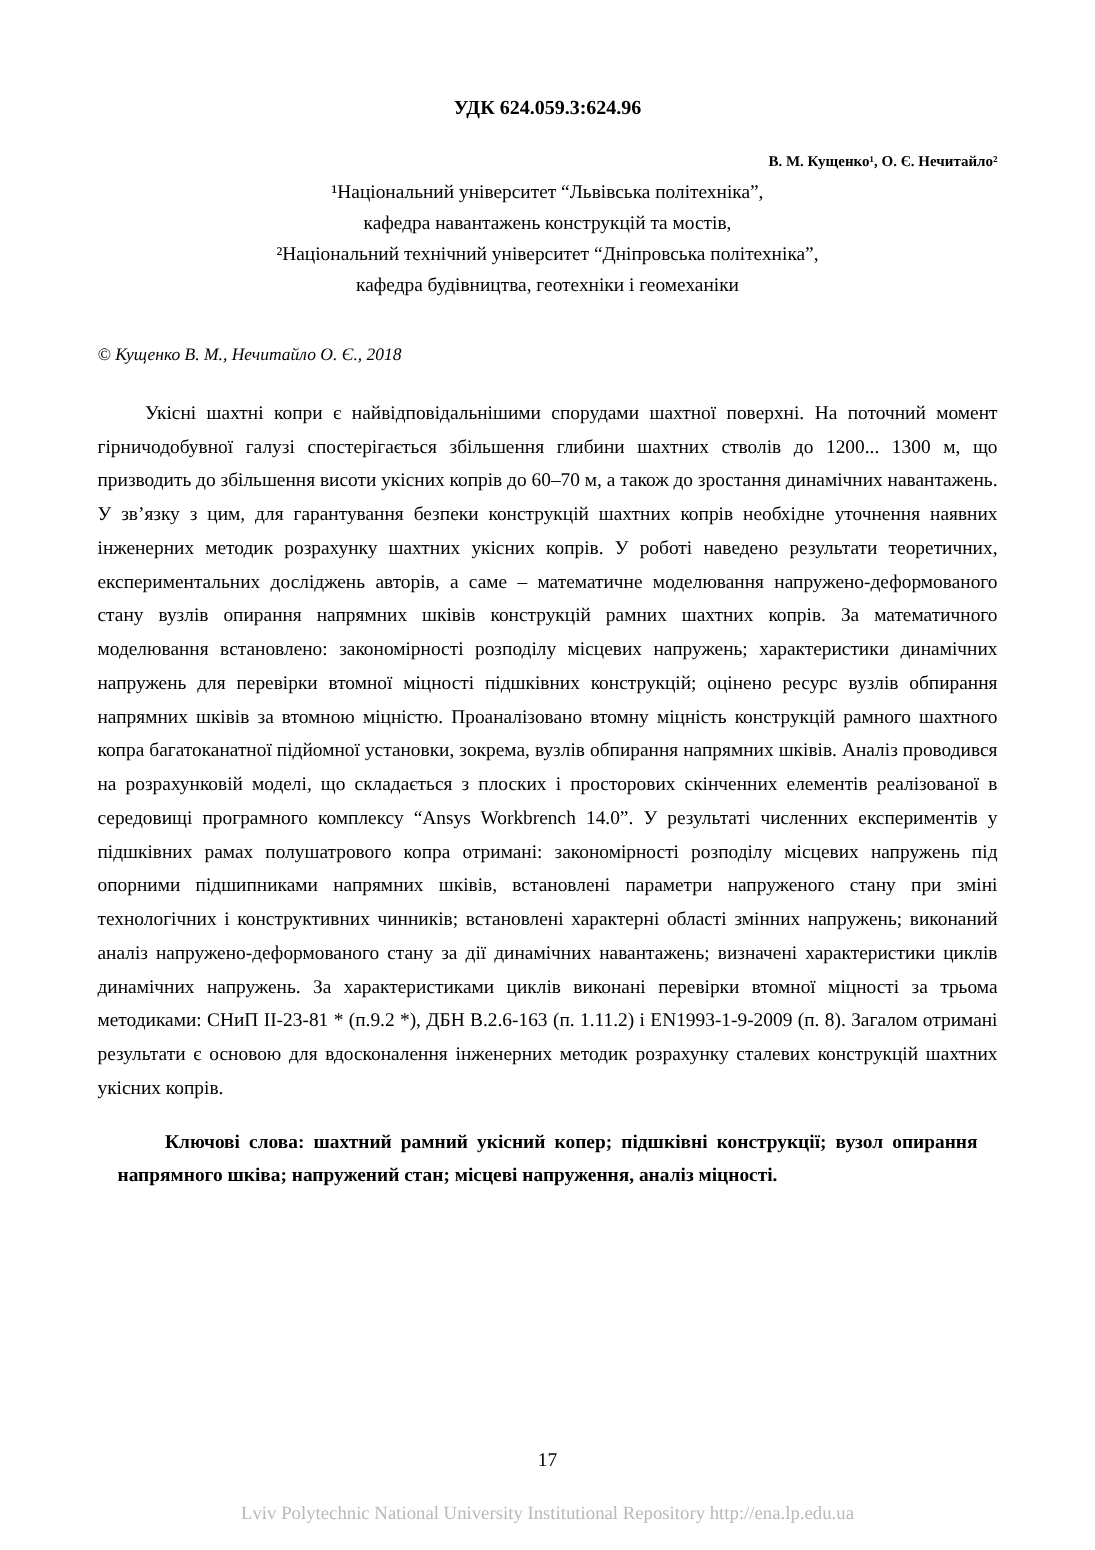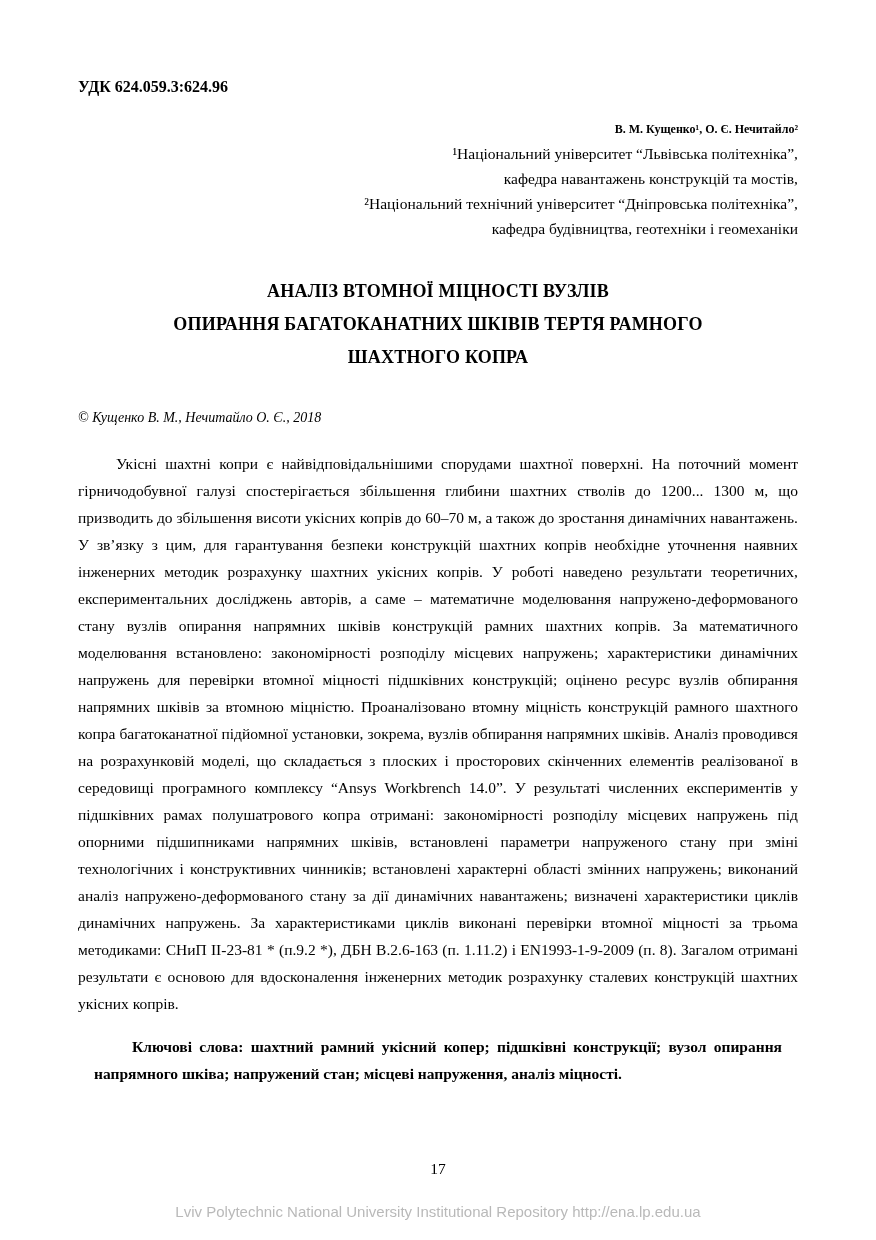--- a/index.html
+++ b/index.html
@@ -12,33 +12,33 @@
     width: 876px;
     height: 1240px;
     background: #ffffff;
     font-family: "Liberation Serif", "DejaVu Serif", serif;
     color: #000000;
     box-sizing: border-box;
     padding: 78px 78px 0 78px;
     overflow: hidden;
   }
   .udc {
-    text-align: left;
+    text-align: center;
     font-weight: bold;
     font-size: 16px;
     margin-bottom: 26px;
   }
   .authors-line {
     text-align: right;
     font-weight: bold;
     font-size: 12px;
     margin-bottom: 4px;
   }
   .affil-line {
-    text-align: right;
+    text-align: center;
     font-size: 15.5px;
     line-height: 25px;
   }
   .paper-title {
     text-align: center;
     font-weight: bold;
     font-size: 18px;
     line-height: 33px;
     margin: 34px 0 0 0;
     letter-spacing: 0.2px;
@@ -71,21 +71,21 @@
     bottom: 62px;
     text-align: center;
     font-size: 15.5px;
   }
   .repo-footer {
     position: absolute;
     left: 0;
     right: 0;
     bottom: 20px;
     text-align: center;
-    font-family: Liberation Sans, sans-serif;
+    font-family: Liberation Serif, serif;
     font-size: 15px;
     color: #b9b9b9;
     margin-top: 44px;
   }
 </style>
 </head>
 <body>
 
 <div class="page">
 
@@ -93,25 +93,20 @@
 
   <div class="authors-line">В. М. Кущенко¹, О. Є. Нечитайло²</div>
 
   <div>
     <div class="affil-line">¹Національний університет “Львівська політехніка”,</div>
     <div class="affil-line">кафедра навантажень конструкцій та мостів,</div>
     <div class="affil-line">²Національний технічний університет “Дніпровська політехніка”,</div>
     <div class="affil-line">кафедра будівництва, геотехніки і геомеханіки</div>
   </div>
 
-  <h1 class="paper-title">
-    <span>АНАЛІЗ ВТОМНОЇ МІЦНОСТІ ВУЗЛІВ</span><br>
-    <span>ОПИРАННЯ БАГАТОКАНАТНИХ ШКІВІВ ТЕРТЯ РАМНОГО</span><br>
-    <span>ШАХТНОГО КОПРА</span>
-  </h1>
 
   <div class="copyright">© Кущенко В. М., Нечитайло О. Є., 2018</div>
 
   <p class="abstract">Укісні шахтні копри є найвідповідальнішими спорудами шахтної поверхні. На поточний момент гірничодобувної галузі спостерігається збільшення глибини шахтних стволів до 1200... 1300 м, що призводить до збільшення висоти укісних копрів до 60–70 м, а також до зростання динамічних навантажень. У зв’язку з цим, для гарантування безпеки конструкцій шахтних копрів необхідне уточнення наявних інженерних методик розрахунку шахтних укісних копрів. У роботі наведено результати теоретичних, експериментальних досліджень авторів, а саме – математичне моделювання напружено-деформованого стану вузлів опирання напрямних шківів конструкцій рамних шахтних копрів. За математичного моделювання встановлено: закономірності розподілу місцевих напружень; характеристики динамічних напружень для перевірки втомної міцності підшківних конструкцій; оцінено ресурс вузлів обпирання напрямних шківів за втомною міцністю. Проаналізовано втомну міцність конструкцій рамного шахтного копра багатоканатної підйомної установки, зокрема, вузлів обпирання напрямних шківів. Аналіз проводився на розрахунковій моделі, що складається з плоских і просторових скінченних елементів реалізованої в середовищі програмного комплексу “Ansys Workbrench 14.0”. У результаті численних експериментів у підшківних рамах полушатрового копра отримані: закономірності розподілу місцевих напружень під опорними підшипниками напрямних шківів, встановлені параметри напруженого стану при зміні технологічних і конструктивних чинників; встановлені характерні області змінних напружень; виконаний аналіз напружено-деформованого стану за дії динамічних навантажень; визначені характеристики циклів динамічних напружень. За характеристиками циклів виконані перевірки втомної міцності за трьома методиками: СНиП II-23-81 * (п.9.2 *), ДБН В.2.6-163 (п. 1.11.2) і EN1993-1-9-2009 (п. 8). Загалом отримані результати є основою для вдосконалення інженерних методик розрахунку сталевих конструкцій шахтних укісних копрів.</p>
 
   <p class="keywords">Ключові слова: шахтний рамний укісний копер; підшківні конструкції; вузол опирання напрямного шківа; напружений стан; місцеві напруження, аналіз міцності.</p>
 
   <div class="page-number">17</div>
 
   <div class="repo-footer">Lviv Polytechnic National University Institutional Repository http://ena.lp.edu.ua</div>

